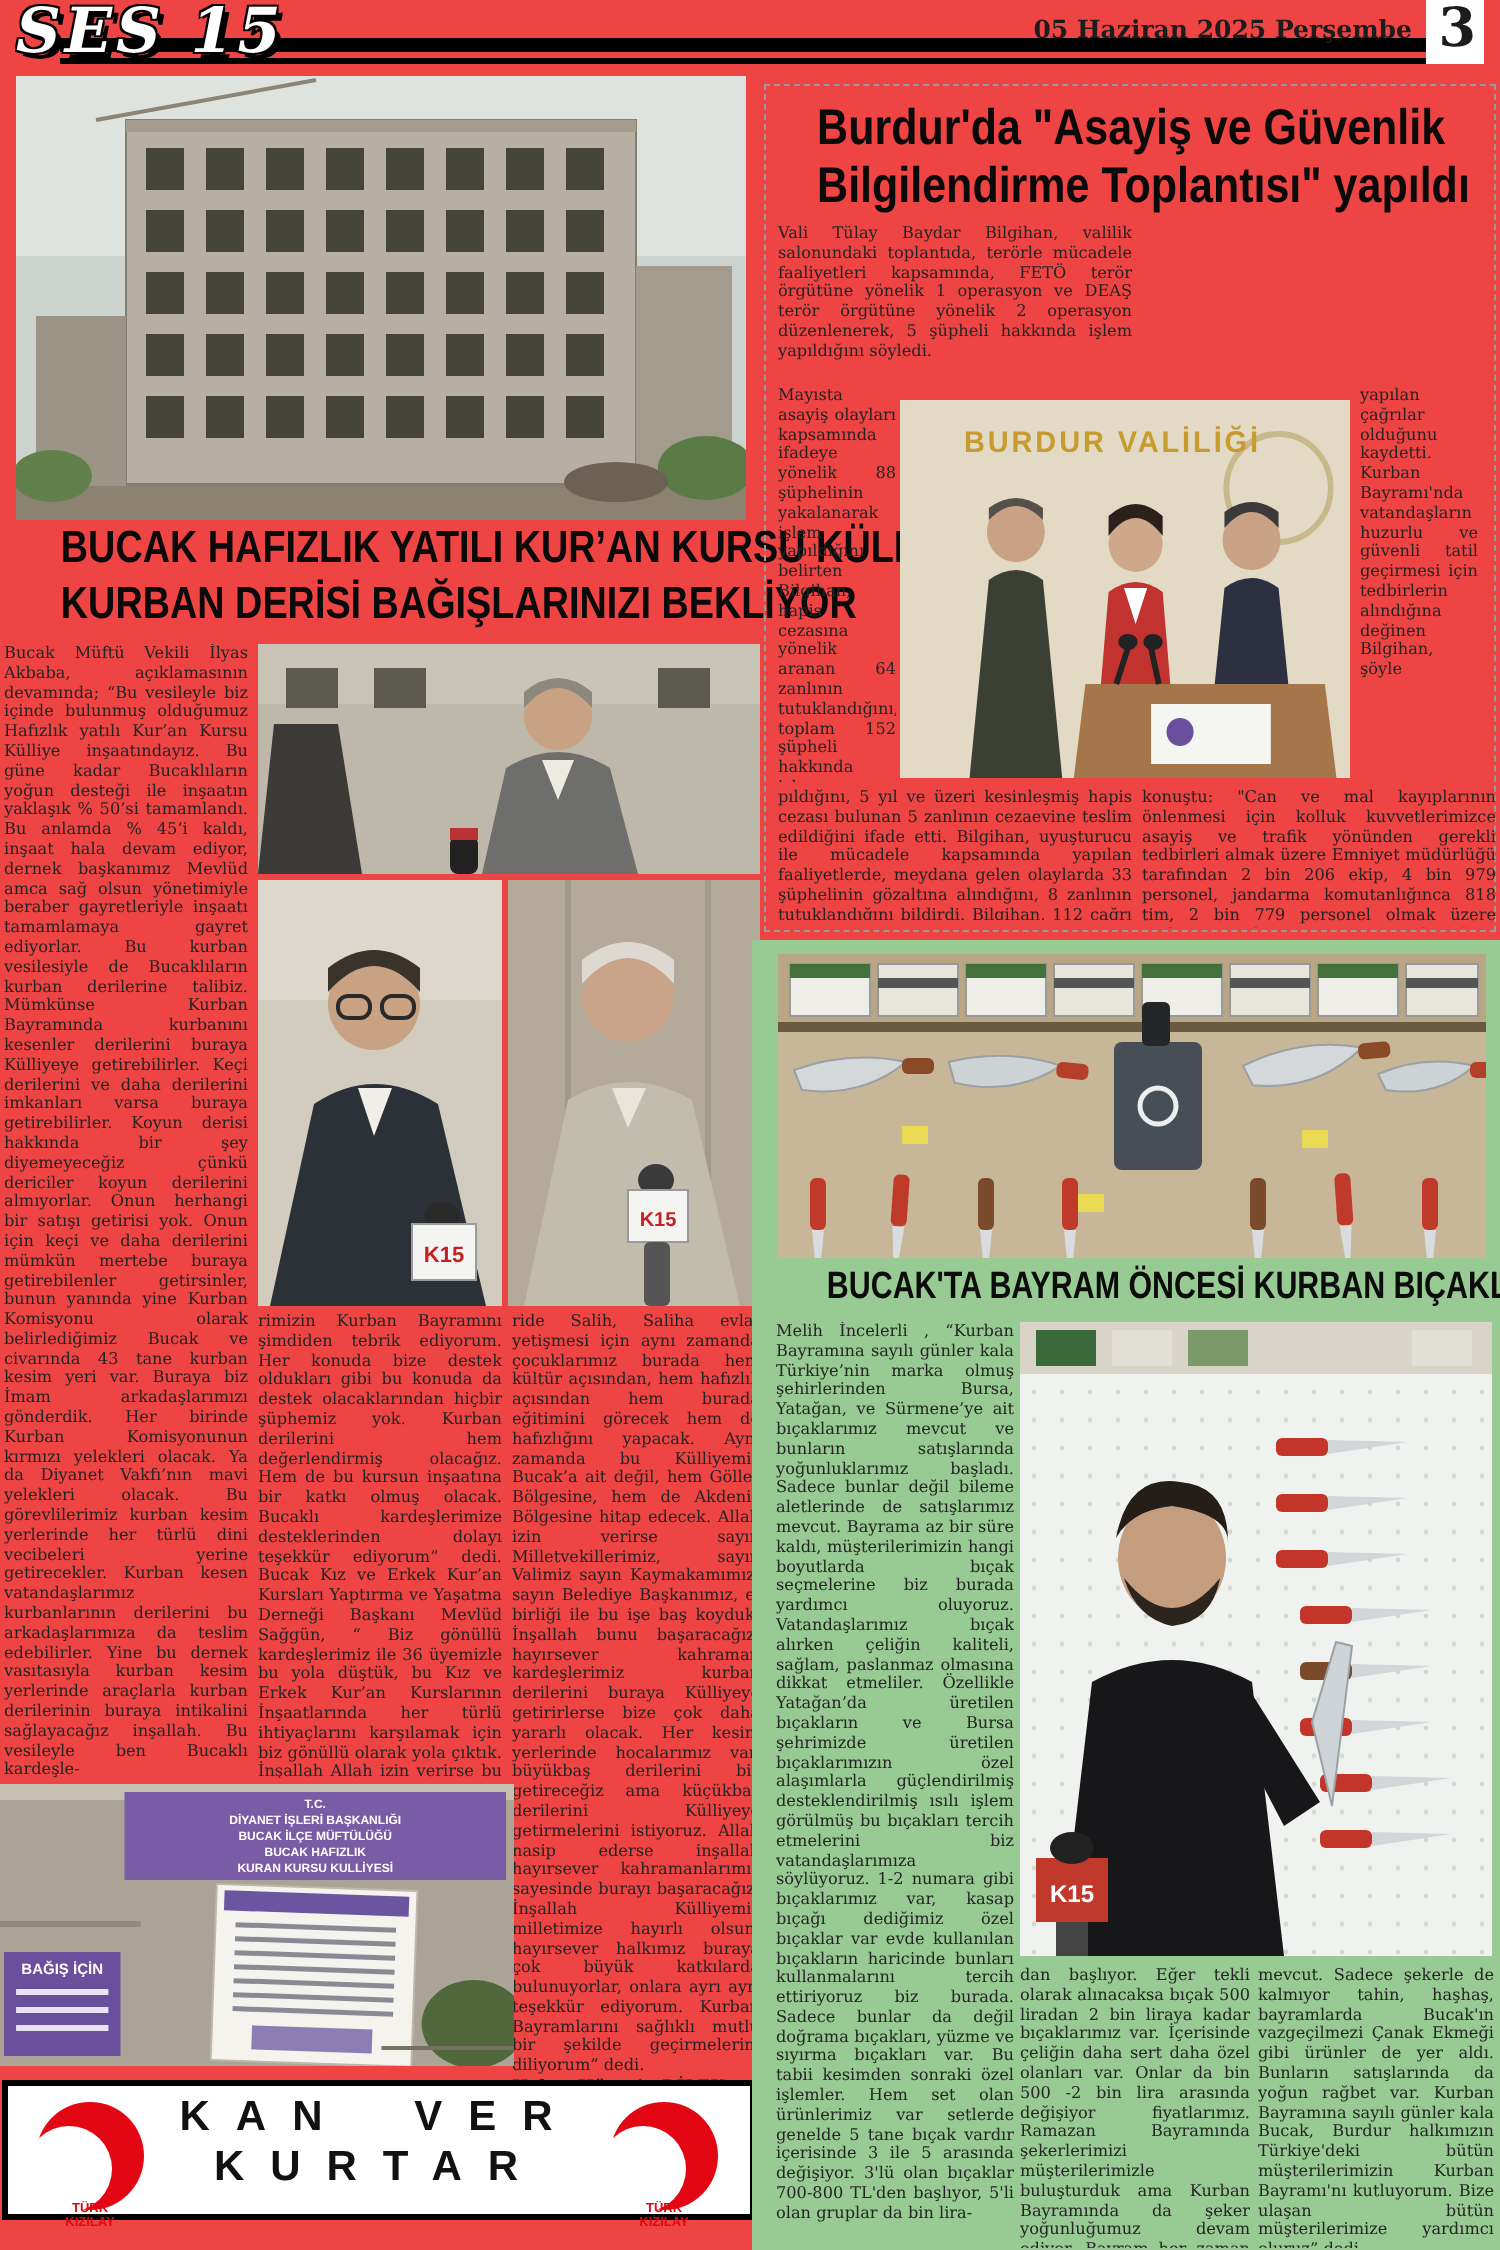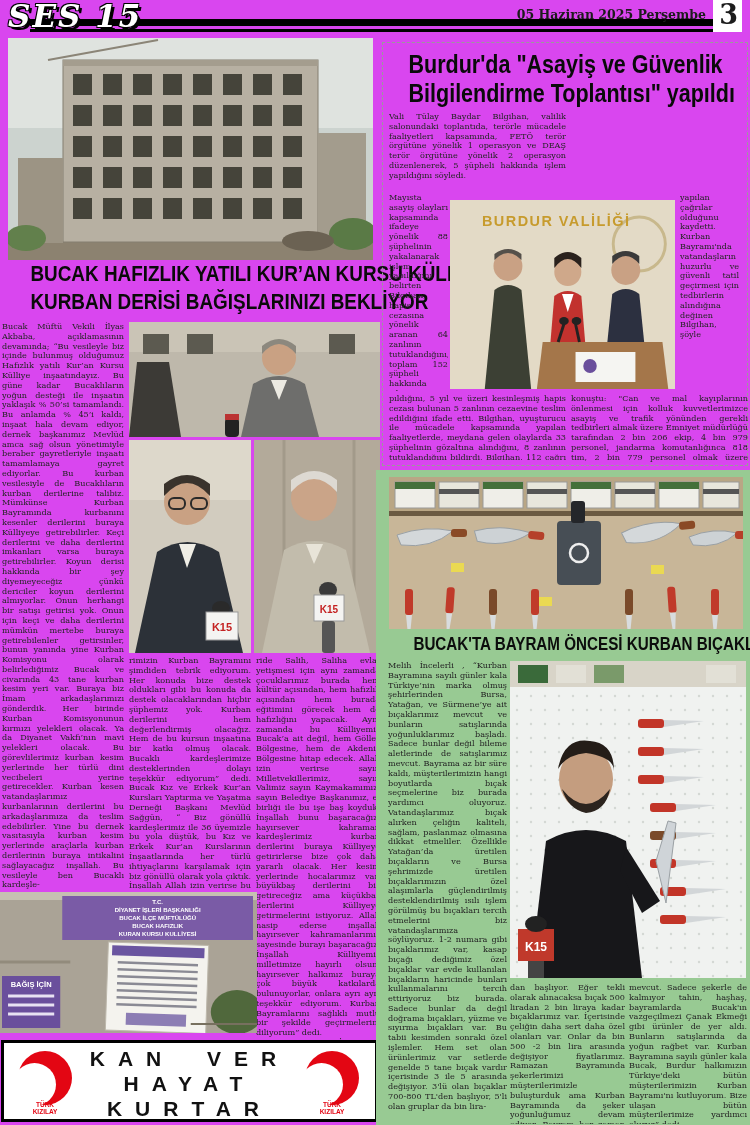--- a/index.html
+++ b/index.html
@@ -1,16 +1,16 @@
 <!DOCTYPE html>
 <html><head>
 <meta charset="utf-8">
 <style>
   html,body{margin:0;padding:0;background:#e9e9e9;}
-  .page{position:relative;width:750px;height:1125px;background:#d946ef;overflow:hidden;
+  .page{position:relative;width:750px;height:1125px;background:#ef4444;overflow:hidden;
         font-family:"DejaVu Serif",serif;color:#1c1c1c;}
   .abs{position:absolute;}
   .body-text{font-size:8.1px;line-height:9.8px;text-align:justify;color:#242424;overflow:hidden;}
   .byline{font-weight:bold;margin-top:2px;font-size:8.6px;}
   
   .logo{position:absolute;left:8px;top:-2px;font-family:"DejaVu Serif",serif;font-style:italic;
         font-weight:bold;font-size:31px;color:#fff;letter-spacing:2px;z-index:3;
         text-shadow:-1px -1px 0 #000,1px -1px 0 #000,-1px 1px 0 #000,1px 1px 0 #000,3px 3px 0 #000;}
   .hdr-thick{position:absolute;left:30px;right:34px;top:19px;height:7px;background:#000;}
   .hdr-thin{position:absolute;left:30px;right:34px;top:29px;height:2.5px;background:#000;}
@@ -24,21 +24,21 @@
   .headline-r{position:absolute;left:383px;width:365px;text-align:center;white-space:nowrap;
       font-family:"Liberation Sans",sans-serif;font-weight:800;font-size:25px;color:#0a0a0a;
       transform:scaleX(0.86);transform-origin:50% 50%;}
   .headline-g{position:absolute;left:376px;width:374px;text-align:center;white-space:nowrap;
       font-family:"Liberation Sans",sans-serif;font-weight:900;font-size:19px;color:#0c0c0c;
       transform:scaleX(0.80);transform-origin:50% 50%;}
   .dashed-box{position:absolute;left:382px;top:42px;width:366px;height:424px;
       border:1px dashed #9a9a9a;box-sizing:border-box;}
   .green-bg{position:absolute;left:376px;top:470px;width:374px;height:655px;background:#98ca93;}
   
-  .kanver{position:absolute;left:1px;top:1040px;width:377px;height:82px;border:3px solid #000;
+  .kanver{position:absolute;left:1px;top:1040px;width:377px;height:70px;border:3px solid #000;
       box-sizing:border-box;background:#fff;}
   .kanver-text{position:absolute;left:70px;right:70px;top:3px;text-align:center;
       font-family:"Liberation Sans",sans-serif;font-weight:bold;font-size:21px;line-height:25px;
       letter-spacing:13px;word-spacing:14px;color:#111;}
   .crescent{position:absolute;top:8px;width:54px;height:54px;}
   .crescent .c1{position:absolute;left:0;top:0;width:54px;height:54px;border-radius:50%;background:#e30613;}
   .crescent .c2{position:absolute;left:-5px;top:12px;width:43px;height:43px;border-radius:50%;background:#fff;}
   .org{position:absolute;top:58px;width:54px;text-align:center;font-family:"Liberation Sans",sans-serif;
       font-weight:bold;font-size:6.5px;line-height:7px;color:#e30613;}
   svg{display:block;width:100%;height:100%;}
@@ -183,21 +183,20 @@
     <div class="crescent" style="right:16px">
       <div class="c1"></div>
         <div class="c2"></div>
     </div>
     <div class="org" style="right:16px">
       <div>TÜRK</div>
         <div>KIZILAY</div>
     </div>
     <div class="kanver-text">
       <div>KAN VER</div>
-      <div>HAYAT</div>
       <div>KURTAR</div>
     </div>
   </div>
 
   <div class="dashed-box"></div>
   <div class="headline-r" style="top:50px">Burdur'da "Asayiş ve Güvenlik</div>
   <div class="headline-r" style="top:79px">Bilgilendirme Toplantısı" yapıldı</div>
 
   <div class="abs body-text" style="left:389px;top:112px;width:177px;height:80px">Vali Tülay Baydar Bilgihan, valilik salonundaki toplantıda, terörle mücadele faaliyetleri kapsamında, FETÖ terör örgütüne yönelik 1 operasyon ve DEAŞ terör örgütüne yönelik 2 operasyon düzenlenerek, 5 şüpheli hakkında işlem yapıldığını söyledi.</div>
   <div class="abs body-text" style="left:389px;top:193px;width:59px;height:198px">Mayısta asayiş olayları kapsamında ifadeye yönelik 88 şüphelinin yakalanarak işlem yapıldığını belirten Bilgihan, hapis cezasına yönelik aranan 64 zanlının tutuklandığını, toplam 152 şüpheli hakkında işlem ya-</div>

